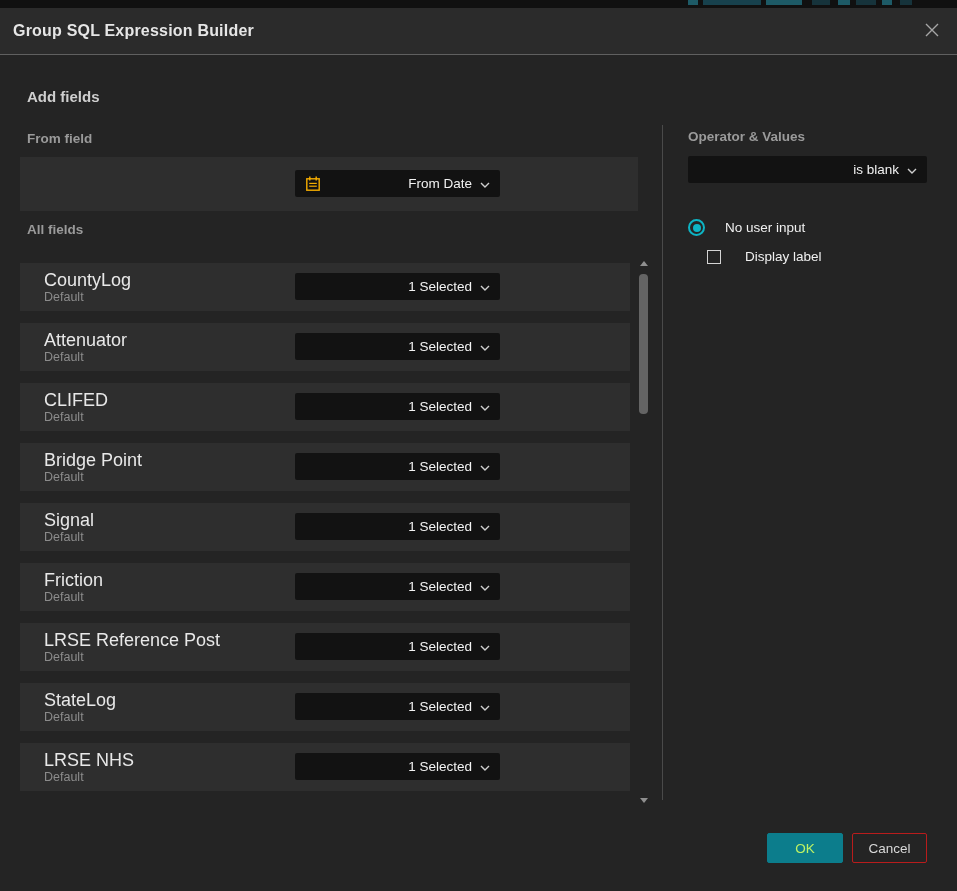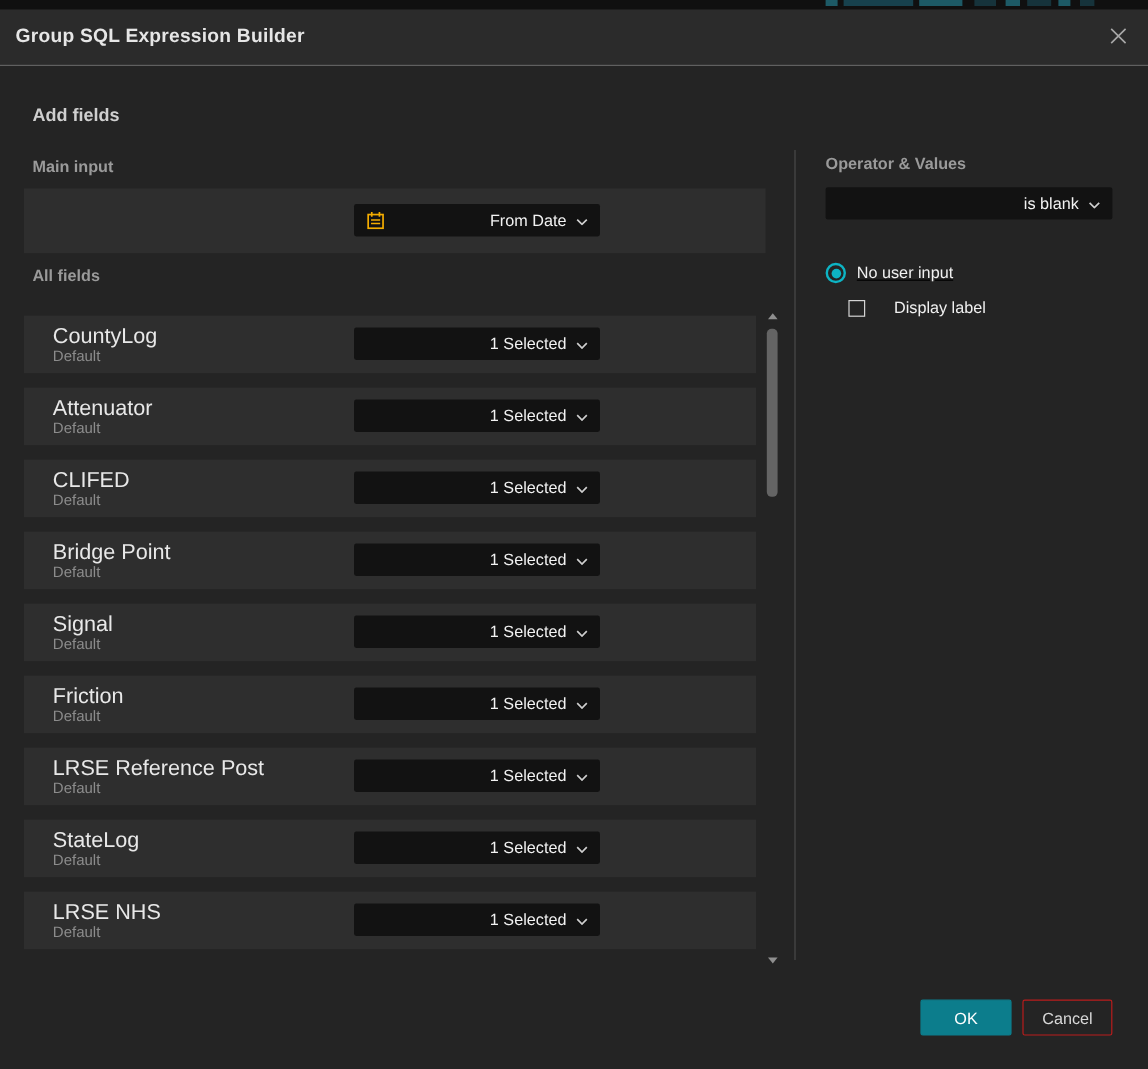--- a/index.html
+++ b/index.html
@@ -64,33 +64,33 @@
   .scroll-up{top:3px;border-bottom:5px solid #8f8f8f;}
   .scroll-down{bottom:3px;border-top:5px solid #8f8f8f;}
   .scroll-thumb{position:absolute;left:0;top:16px;width:9px;height:140px;background:#646464;
     border-radius:4px;cursor:pointer;}
 
   .v-divider{position:absolute;left:662px;top:117px;width:1px;height:675px;background:#4a4a4a;}
 
   .lbl-op{left:688px;top:121px;}
   .dd-op{left:688px;top:148px;width:239px;}
 
-  .radio-row{position:absolute;left:688px;top:211px;display:flex;align-items:center;gap:9px;cursor:pointer;text-decoration:underline;}
+  .radio-row{position:absolute;left:688px;top:211px;display:flex;align-items:center;gap:20px;cursor:pointer;}
   .radio{width:17px;height:17px;border-radius:50%;border:2px solid var(--radio);background:#242424;
     display:flex;align-items:center;justify-content:center;flex:none;}
   .radio-dot{width:8px;height:8px;border-radius:50%;background:var(--radio);}
   .radio-label{font-size:13.5px;color:#f0f0f0;}
 
   .check-row{position:absolute;left:707px;top:241px;display:flex;align-items:center;gap:24px;cursor:pointer;}
   .checkbox{width:14px;height:14px;border:1.5px solid #d4d4d4;background:transparent;flex:none;}
   .check-label{font-size:13.5px;color:#f0f0f0;}
 
   .btn{position:absolute;top:825px;height:30px;font-size:13.5px;border-radius:2px;cursor:pointer;
     font-family:inherit;}
-  .btn-ok{left:767px;width:76px;background:var(--accent);border:1px solid var(--accent);color:#ffffff;}
+  .btn-ok{left:767px;width:76px;background:var(--accent);border:1px solid var(--accent);color:#bef264;}
   .btn-cancel{left:852px;width:75px;background:transparent;border:1px solid #b91c1c;color:#d8d8d8;}
 </style>
 </head>
 <body>
 
 <div class="stage">
 
   <div class="top-strip">
     <div class="strip-frag frag-a"></div>
     <div class="strip-frag frag-b"></div>
@@ -109,21 +109,21 @@
       <button class="close-btn">
         <span>
           <svg width="16" height="16" viewBox="0 0 16 16">
             <path d="M2 2 L14 14 M14 2 L2 14" stroke="#a6a6a6" stroke-width="1.4" fill="none"></path>
           </svg>
         </span>
       </button>
     </div>
 
     <div class="h-add">Add fields</div>
-    <div class="lbl-section lbl-main">Main input</div>
+    <div class="lbl-section lbl-main">From field</div>
 
     <div class="main-panel">
       <button class="dropdown dd-field">
         <span class="cal">
           <svg width="16" height="16" viewBox="0 0 16 16">
             <rect x="1.8" y="2.8" width="12.4" height="11.4" fill="none" stroke="var(--calendar)" stroke-width="1.4"></rect>
             <line x1="4.8" y1="0.6" x2="4.8" y2="4.6" stroke="var(--calendar)" stroke-width="1.4"></line>
             <line x1="11.2" y1="0.6" x2="11.2" y2="4.6" stroke="var(--calendar)" stroke-width="1.4"></line>
             <line x1="4.2" y1="7.4" x2="11.8" y2="7.4" stroke="var(--calendar)" stroke-width="1.2"></line>
             <line x1="4.2" y1="10.2" x2="11.8" y2="10.2" stroke="var(--calendar)" stroke-width="1.2"></line>

